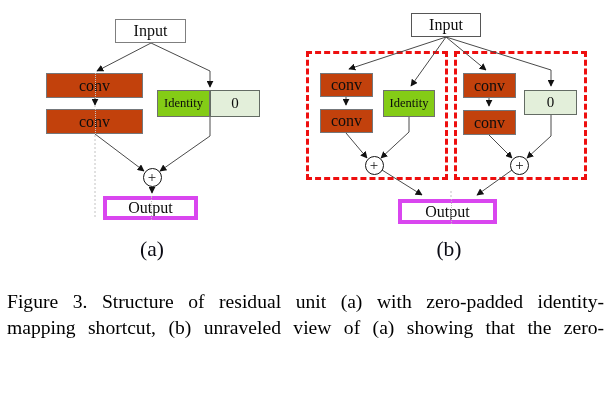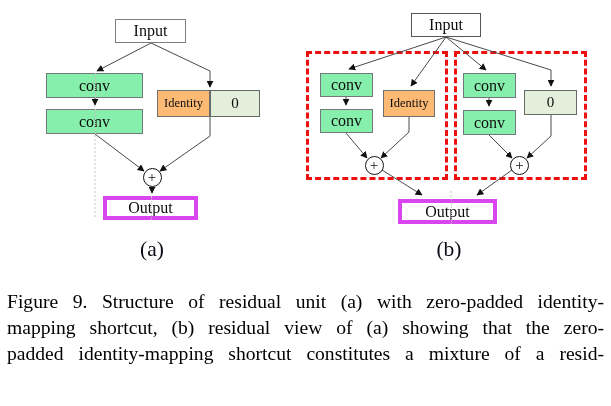--- a/index.html
+++ b/index.html
@@ -3,22 +3,22 @@
 <meta charset="utf-8">
 <style>
   html,body{margin:0;padding:0;background:#ffffff;}
   .page{position:relative;width:611px;height:404px;background:#ffffff;overflow:hidden;
         font-family:"Liberation Serif", serif;color:#000;}
   .figure-area{position:absolute;left:0;top:0;width:611px;height:280px;}
   .node{position:absolute;display:flex;align-items:center;justify-content:center;
         box-sizing:border-box;background:#fff;border:1.5px solid #7f7f7f;
         font-size:16px;color:#0d0d0d;overflow:hidden;}
   .node.heavy{border:4px solid #d946ef;}
-  .conv{background:#86efac;border:1.5px solid #74777b;}
-  .identity{background:#fdba74;border:1.5px solid #6f6f6f;font-size:12.5px;}
+  .conv{background:#c2410c;border:1.5px solid #74777b;}
+  .identity{background:#84cc16;border:1.5px solid #6f6f6f;font-size:12.5px;}
   .zero{background:#e3efda;border:1.5px solid #646c64;font-size:15px;}
   .vguide{position:absolute;top:0;bottom:0;width:0;border-left:1px dotted #c2c2c2;}
   .plus-node{position:absolute;width:19px;height:19px;border:1.6px solid #141414;
         border-radius:50%;background:#fff;box-sizing:border-box;display:flex;
         align-items:center;justify-content:center;font-size:15px;line-height:15px;color:#111;}
   .red-box{position:absolute;border:3px dashed #ee0f0f;box-sizing:border-box;background:transparent;}
   .sub-label{position:absolute;width:56px;text-align:center;font-size:21.5px;color:#0b0b14;}
   svg.connectors{position:absolute;left:0;top:0;pointer-events:none;}
   .caption{position:absolute;left:7px;top:289px;width:597px;}
   .caption .cap-line{font-size:19.6px;line-height:25.8px;white-space:nowrap;
@@ -94,17 +94,16 @@
     <div class="node conv" style="left:463px;top:73px;width:53px;height:25px;">conv</div>
     <div class="node conv" style="left:463px;top:110px;width:53px;height:25px;">conv</div>
     <div class="node zero" style="left:524px;top:90px;width:53px;height:25px;">0</div>
     <div class="plus-node" style="left:510px;top:155.5px;">+</div>
     <div class="node heavy" style="left:398px;top:199px;width:99px;height:25px;">Output</div>
       <div class="vguide" style="left:451px;top:199px;height:25px;"></div>
     <div class="sub-label" style="left:421px;top:237px;">(b)</div>
   </div>
 
   <div class="caption">
-    <div class="cap-line">Figure 9. Structure of residual unit (a) with zero-padded identity-</div>
-    <div class="cap-line">mapping shortcut, (b) residual view of (a) showing that the zero-</div>
-    <div class="cap-line">padded identity-mapping shortcut constitutes a mixture of a resid-</div>
+    <div class="cap-line">Figure 3. Structure of residual unit (a) with zero-padded identity-</div>
+    <div class="cap-line">mapping shortcut, (b) unraveled view of (a) showing that the zero-</div>
   </div>
 </div>
 
 </body></html>

